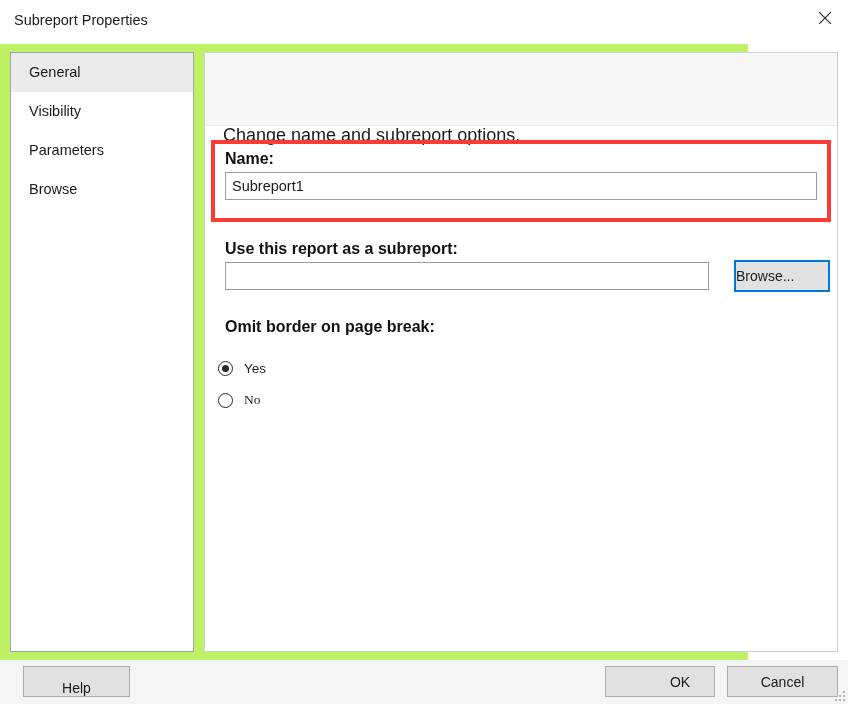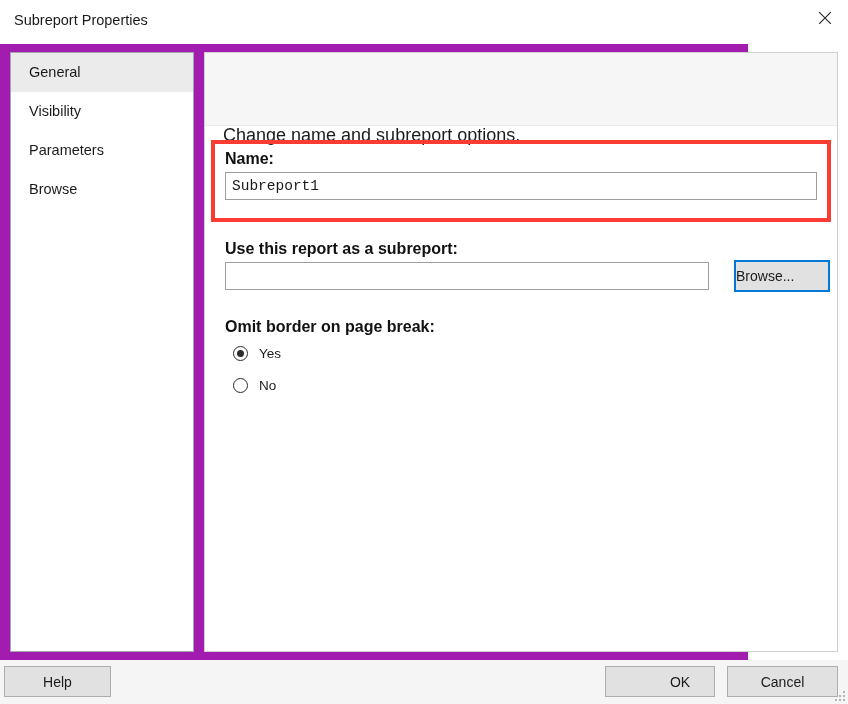--- a/index.html
+++ b/index.html
@@ -39,21 +39,21 @@
     justify-content: center;
     background: transparent;
   }
   .close-btn svg { display: block; }
 
   
   .dialog-body {
     position: absolute;
     left: 0; top: 44px;
     width: 748px; height: 616px;
-    background: #a21caf;
+    background: #bef264;
   }
 
   
   .sidebar {
     position: absolute;
     left: 10px; top: 8px;
     width: 184px; height: 600px;
     background: #ffffff;
     border: 1px solid #a0a5b1;
     box-sizing: border-box;
@@ -120,21 +120,21 @@
   .label-name      { left: 20px; top: 97px; }
   .label-subreport { left: 20px; top: 187px; }
   .label-omit      { left: 20px; top: 265px; }
 
   
   .text-input {
     position: absolute;
     background: #ffffff;
     border: 1px solid #9d9d9d;
     box-sizing: border-box;
-    font-family: Liberation Mono, monospace;
+    font-family: Liberation Sans, sans-serif;
     font-size: 14.5px;
     color: #1b1b1b;
     padding: 4px 6px;
     outline: none;
   }
   .input-name {
     left: 20px; top: 119px;
     width: 592px; height: 28px;
     line-height: 26px;
   }
@@ -158,27 +158,28 @@
     margin-left: 16px;
   }
   .browse-focus .btn-label {
     font-size: 14px;
     color: #1b1b1b;
   }
 
   
   .radio-row {
     position: absolute;
-    left: 28px;
+    left: 13px;
     display: flex;
-    align-items: flex-start;
+    align-items: flex-end;
     height: 22px;
+    margin-top: 8px;
   }
   .radio-yes { top: 293px; }
-  .radio-no  { top: 325px; }
+  .radio-no  { top: 325px; font-family: Liberation Serif, serif; }
   .radio-mark {
     width: 15px; height: 15px;
     border-radius: 50%;
     border: 1.6px solid #2b2b2b;
     background: #ffffff;
     box-sizing: border-box;
     position: relative;
     flex: none;
   }
   .radio-mark.checked::after {
@@ -211,21 +212,21 @@
     border: 1px solid #adadad;
     box-sizing: border-box;
     display: flex;
     align-items: center;
     justify-content: center;
     font-size: 14px;
     color: #1b1b1b;
     height: 31px;
     top: 6px;
   }
-  .btn-help   { left: 4px;  width: 107px; }
+  .btn-help   { left: 23px;  width: 107px; align-items: flex-end; }
   .btn-ok     { left: 605px; width: 110px; padding-left: 40px; }
   .btn-cancel { left: 727px; width: 111px; }
 
   
   .resize-grip {
     position: absolute;
     right: 3px; bottom: 3px;
     width: 12px; height: 12px;
   }
   .grip-dot {

